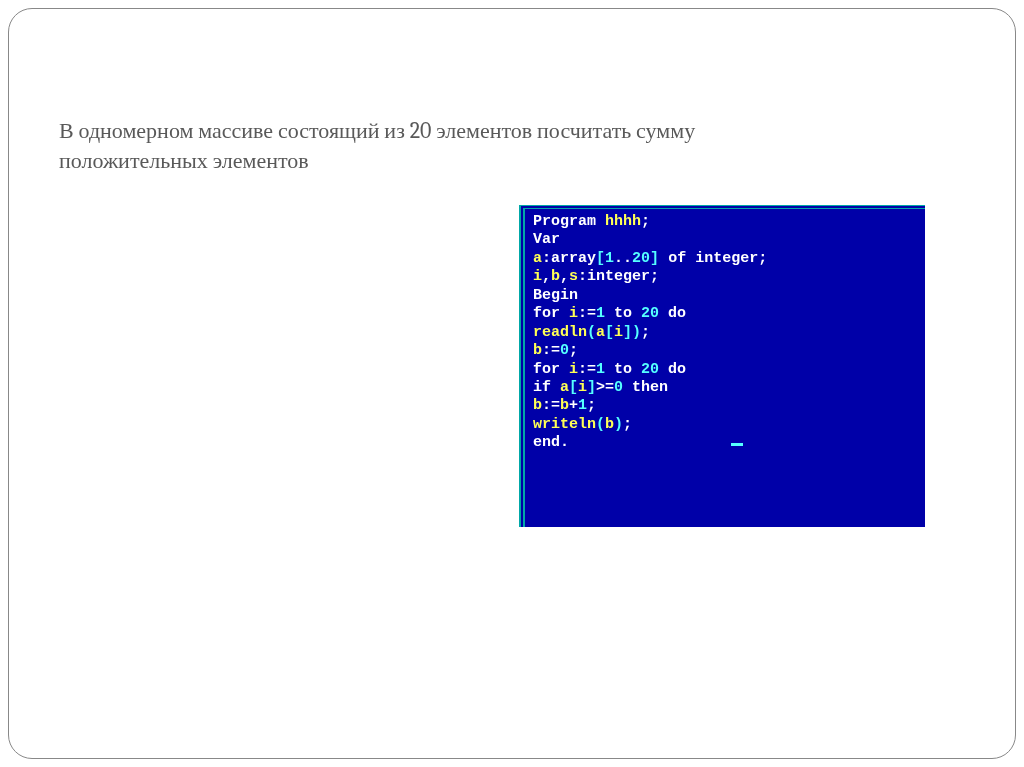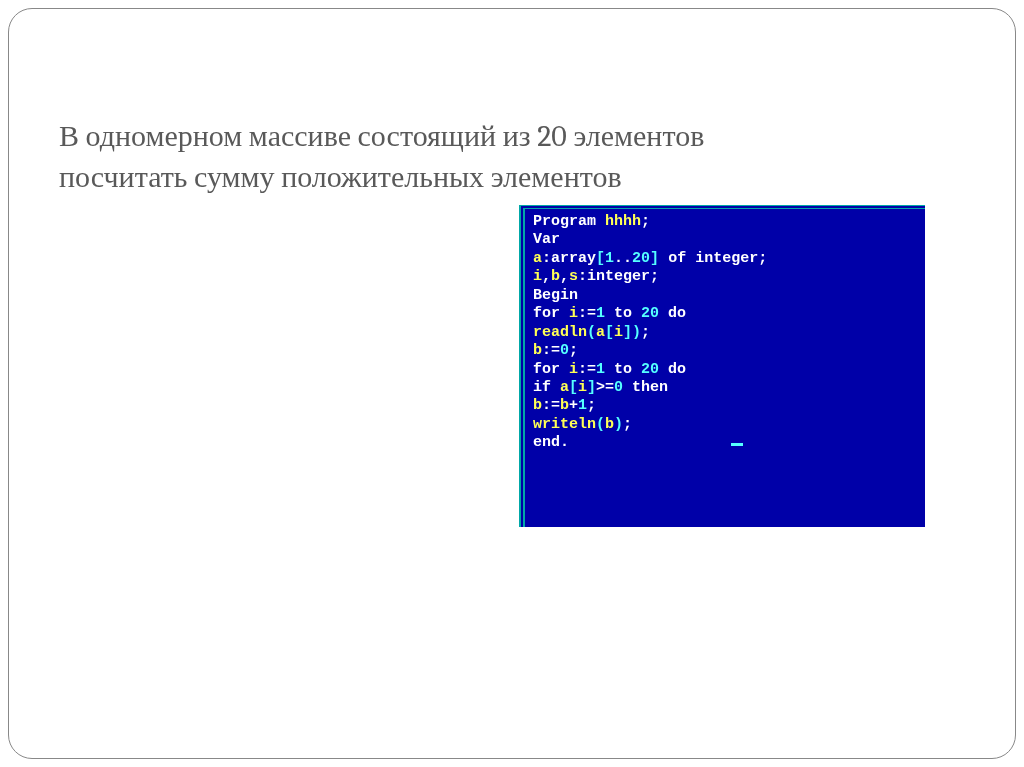--- a/index.html
+++ b/index.html
@@ -19,21 +19,21 @@
       top: 8px;
       left: 8px;
       right: 8px;
       bottom: 8px;
       border: 1px solid #888;
       border-radius: 24px;
       padding: 60px 50px 40px 50px;
     }
     .problem-text {
       color: #595959;
-      font-size: 30px;
+      font-size: 22px;
       line-height: 1.35;
       margin-top: 48px;
       margin-bottom: 30px;
       max-width: 720px;
     }
     .code-block {
       position: absolute;
       top: 196px;
       left: 510px;
       width: 406px;

